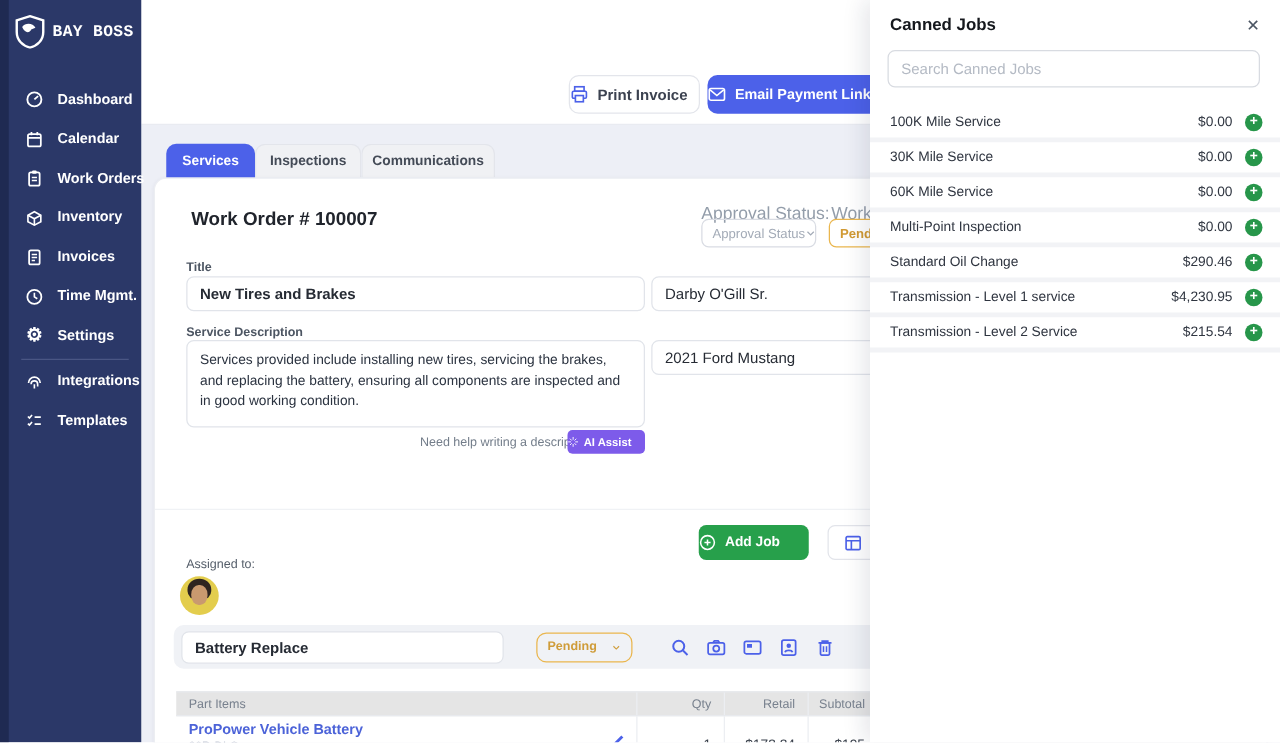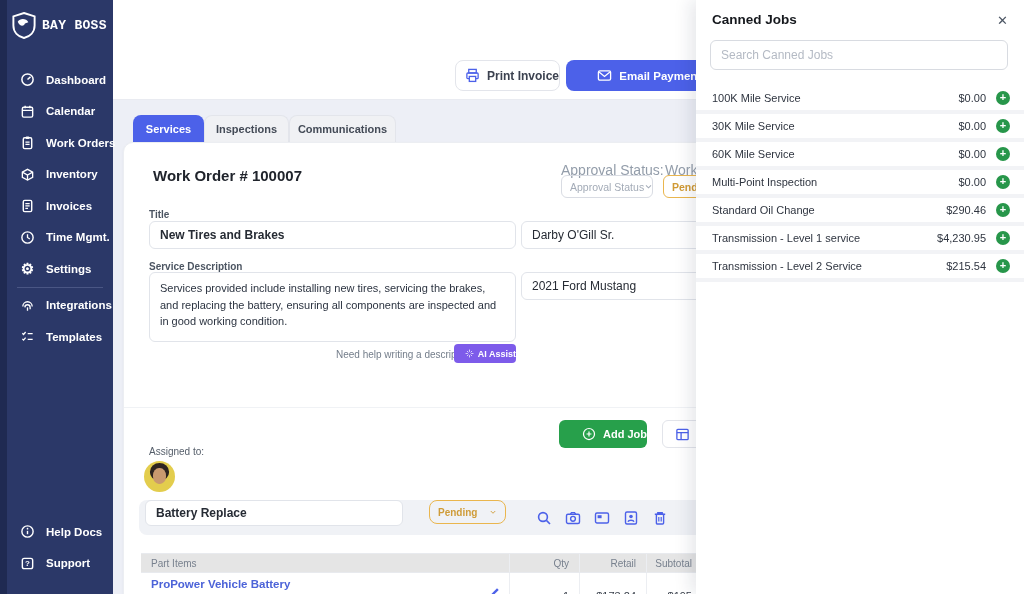--- a/index.html
+++ b/index.html
@@ -14,21 +14,21 @@
   .logo-text { font-size:13px; font-weight:800; letter-spacing:.3px; white-space:nowrap;font-family:Liberation Mono, monospace; }
   .nav { position:absolute; left:7px; top:64px; right:0; }
   .nav-bottom { position:absolute; left:7px; top:516px; right:0; }
   .nav-item { height:31.5px; display:flex; align-items:center; gap:11px; padding-left:13px; color:#fff; font-size:11.5px; font-weight:600; cursor:pointer; white-space:nowrap; }
   .nav-item svg { width:15px; height:15px; flex:none; }
   .nav-divider { border-top:1px solid #4a5684; margin:2px 10px; }
   .uicon { font-size:15px; line-height:15px; width:15px; text-align:center; flex:none; }
 
   
   .main-header { position:absolute; left:113px; top:0; width:911px; height:100px; background:#fff; border-bottom:1px solid #e9ebf1; }
-  .btn { display:flex; align-items:center; justify-content:flex-end; gap:7px; border-radius:8px; cursor:pointer; white-space:nowrap; }
+  .btn { display:flex; align-items:center; justify-content:flex-start; gap:7px; border-radius:8px; cursor:pointer; white-space:nowrap; }
   .btn-print { position:absolute; left:455px; top:60px; width:105px; height:31px; background:#fff; border:1px solid #e3e5eb; color:#3c4250; font-size:12px; font-weight:600; }
   .btn-email { position:absolute; left:566px; top:60px; width:162px; height:31px; background:#4c61e9; color:#fff; font-size:11.5px; font-weight:600; }
 
   
   .tab { position:absolute; top:115px; height:27px; display:flex; align-items:center; justify-content:center; font-size:11px; font-weight:600; border-radius:8px 8px 0 0; cursor:pointer; }
   .tab-active { background:#4c61e9; color:#fff; }
   .tab-idle { background:#f0f1f4; border:1px solid #e3e5eb; border-bottom:none; color:#444b57; }
   .tab-services { left:133px; width:71px; }
   .tab-inspections { left:204px; width:85px; }
   .tab-comms { left:289px; width:107px; }
@@ -49,21 +49,21 @@
   .meta b { color:#3f4550; }
   .card-divider { position:absolute; left:0; right:0; top:264px; border-top:1px solid #f0f2f5; }
   .btn-addjob { position:absolute; left:435px; top:277px; width:88px; height:28px; background:#27a04b; color:#fff; font-size:11px; font-weight:700; border-radius:6px; }
   .btn-canned { position:absolute; left:538px; top:277px; width:130px; height:28px; background:#fff; border:1px solid #e2e4ea; color:#343b46; font-size:11px; font-weight:600; border-radius:6px; justify-content:flex-start; padding-left:12px; }
   .assigned-label { position:absolute; left:25px; top:303px; font-size:10px; color:#545d69; }
   .avatar { position:absolute; left:20px; top:318px; width:31px; height:31px; border-radius:50%; background:#e3cd4d; overflow:hidden; cursor:pointer; }
   .avatar .hair { position:absolute; top:2px; left:6px; width:19px; height:17px; background:#2e2420; border-radius:50% 50% 42% 42%; }
   .avatar .face { position:absolute; top:7px; left:9px; width:13px; height:16px; background:#c9996f; border-radius:46%; }
 
   
-  .job-row { position:absolute; left:15px; top:357px; width:632px; height:35px; background:#f0f2f6; border-radius:8px; display:flex; padding-left:6px; }
+  .job-row { position:absolute; left:15px; top:357px; width:632px; height:35px; background:#f0f2f6; border-radius:8px; display:flex; align-items:center; padding-left:6px; }
   .job-name-input { position:static; width:258px; height:26px; font-weight:600; }
   .job-status { margin-left:26px; width:77px; height:24px; border:1.5px solid #eab64e; border-radius:8px; color:#cf9c39; font-size:10px; font-weight:600; display:flex; align-items:center; justify-content:space-between; padding:0 8px; cursor:pointer; }
   .job-icons { margin-left:30px; display:flex; align-items:center; gap:13px; color:#4c61e9; }
   .job-icons svg { width:16px; height:16px; cursor:pointer; }
 
   
   .ptable { position:absolute; left:17px; top:410px; width:850px; }
   .prow { display:grid; grid-template-columns:368px 70px 67px 56px 1fr; }
   .phead { height:20px; background:#e5e5e5; border-top:1px solid #e8eaee; border-bottom:1px solid #e8eaee; font-size:10px; color:#78818e; }
   .phead > div, .pbody > div { display:flex; align-items:center; }
@@ -183,41 +183,20 @@
         <span>
             <svg viewBox="0 0 16 16">
               <path d="M2.5 4.5 l1.3 1.3 2.2-2.6 M2.5 10.5 l1.3 1.3 2.2-2.6" fill="none" stroke="#fff" stroke-width="1.4"></path>
               <path d="M8.2 5 h5.3 M8.2 11 h5.3" stroke="#fff" stroke-width="1.4"></path>
             </svg>
           </span>
         <span>Templates</span>
       </div>
     </div>
 
-    <div class="nav-bottom">
-      <div class="nav-item">
-        <span>
-            <svg viewBox="0 0 16 16">
-              <circle cx="8" cy="8" r="6" fill="none" stroke="#fff" stroke-width="1.5"></circle>
-              <path d="M8 7.3 v3.6" stroke="#fff" stroke-width="1.5"></path>
-              <circle cx="8" cy="5" r="0.9" fill="#fff"></circle>
-            </svg>
-          </span>
-        <span>Help Docs</span>
-      </div>
-      <div class="nav-item">
-        <span>
-            <svg viewBox="0 0 16 16">
-              <rect x="2.5" y="2.5" width="11" height="11" rx="2" fill="none" stroke="#fff" stroke-width="1.5"></rect>
-              <text x="8" y="11" font-size="8.5" fill="#fff" text-anchor="middle" font-family="Liberation Sans, sans-serif" font-weight="bold">?</text>
-            </svg>
-          </span>
-        <span>Support</span>
-      </div>
-    </div>
   </div>
 
   <div class="main-header"></div>
   <div class="btn btn-print">
     <span>
         <svg width="15" height="15" viewBox="0 0 16 16">
           <rect x="4" y="1.5" width="8" height="3.8" fill="none" stroke="#4c61e9" stroke-width="1.4"></rect>
           <rect x="2" y="5.3" width="12" height="6" rx="1" fill="none" stroke="#4c61e9" stroke-width="1.4"></rect>
           <rect x="4.6" y="9" width="6.8" height="5.3" fill="#fff" stroke="#4c61e9" stroke-width="1.4"></rect>
         </svg>

